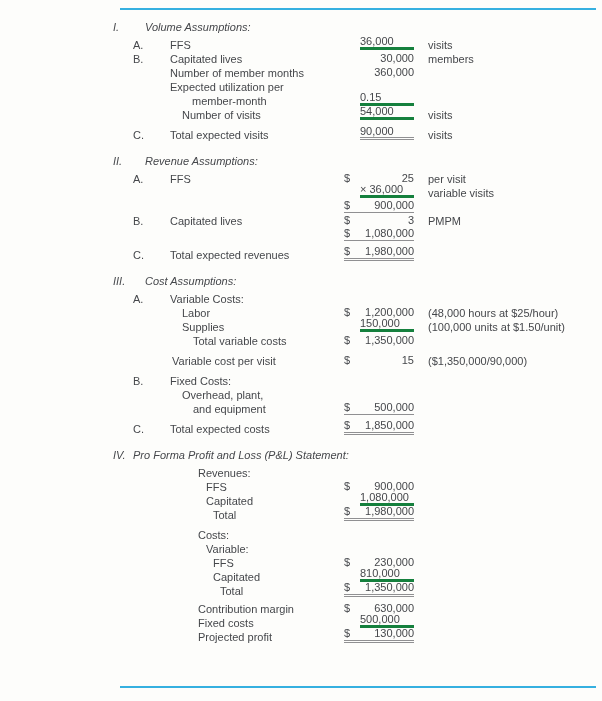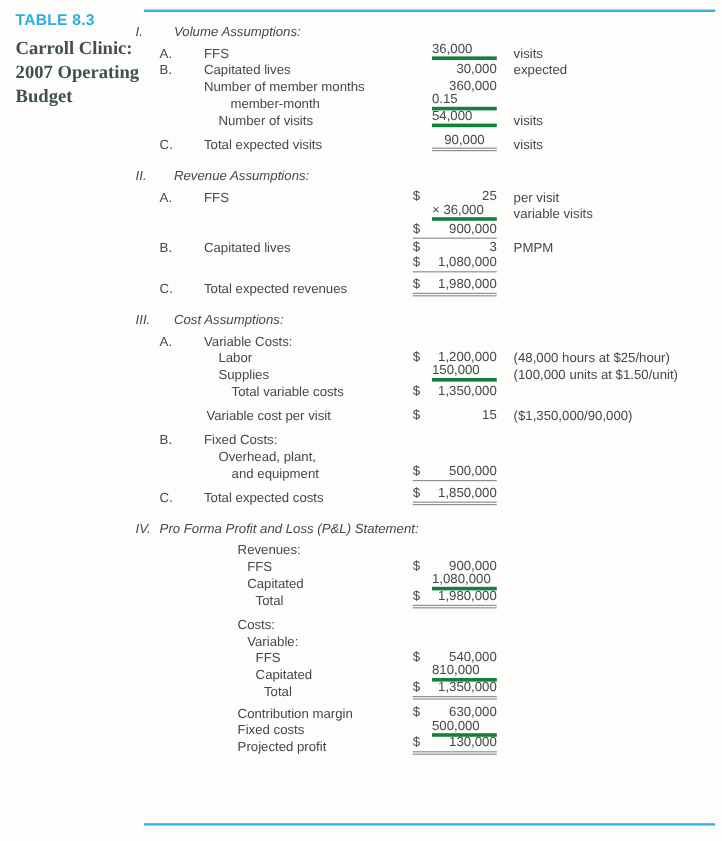--- a/index.html
+++ b/index.html
@@ -34,39 +34,31 @@
 
   .letter { position:absolute; left:13px; top:1px; }
   .label  { position:absolute; top:1px; white-space:nowrap;padding-left:15px; }
   .L35{left:35px} .L37{left:37px} .L47{left:47px} .L57{left:57px} .L58{left:58px}
   .L63{left:63px} .L71{left:71px} .L78{left:78px} .L85{left:85px}
 
   .amt { position:absolute; left:224px; top:0; width:70px; height:13px;
          display:flex; align-items:flex-end; padding-bottom:1px; }
   .num { margin-left:auto; white-space:nowrap; }
   .num.u  { border-bottom:3px solid #15803d; min-width:54px; text-align:left; }
-  .num.uu { border-bottom:3px double #909092; min-width:54px; text-align:center; }
+  .num.uu { border-bottom:3px double #909092; min-width:54px; text-align:left; }
   .amt.u  { border-bottom:1px solid #909092; }
   .amt.uu { border-bottom:3px double #909092; }
 
   .unit { position:absolute; left:308px; top:1px; white-space:nowrap; }
 </style>
 </head>
 <body>
 
 <div class="page">
 
-  <div class="caption">
-    <div class="table-label">TABLE 8.3</div>
-    <div class="caption-title">
-      <div>Carroll Clinic:</div>
-      <div>2007 Operating</div>
-      <div>Budget</div>
-    </div>
-  </div>
 
   <div class="rule-top"></div>
   <div class="rule-bottom"></div>
 
   <div class="main">
 
     <div>
       <div class="sec-row">
         <span class="sec-num">I.</span>
         <span class="sec-title">Volume Assumptions:</span>
@@ -78,27 +70,30 @@
             <span class="num u">36,000</span>
           </span>
         <span class="unit">visits</span>
       </div>
       <div class="row">
         <span class="letter">B.</span>
         <span class="label L35">Capitated lives</span>
         <span class="amt">
             <span class="num">30,000</span>
           </span>
-        <span class="unit">expected</span>
+        <span class="unit">members</span>
       </div>
       <div class="row">
         <span class="label L35">Number of member months</span>
         <span class="amt">
             <span class="num">360,000</span>
           </span>
+      </div>
+      <div class="row">
+        <span class="label L35">Expected utilization per</span>
       </div>
       <div class="row">
         <span class="label L57">member-month</span>
         <span class="amt">
             <span class="num u">0.15</span>
           </span>
       </div>
       <div class="row">
         <span class="label L47">Number of visits</span>
         <span class="amt">
@@ -261,21 +256,21 @@
       <div class="row mt6">
         <span class="label L63">Costs:</span>
       </div>
       <div class="row">
         <span class="label L71">Variable:</span>
       </div>
       <div class="row">
         <span class="label L78">FFS</span>
         <span class="amt">
             <span class="cur">$</span>
-            <span class="num">540,000</span>
+            <span class="num">230,000</span>
           </span>
       </div>
       <div class="row">
         <span class="label L78">Capitated</span>
         <span class="amt">
             <span class="num u">810,000</span>
           </span>
       </div>
       <div class="row">
         <span class="label L85">Total</span>

